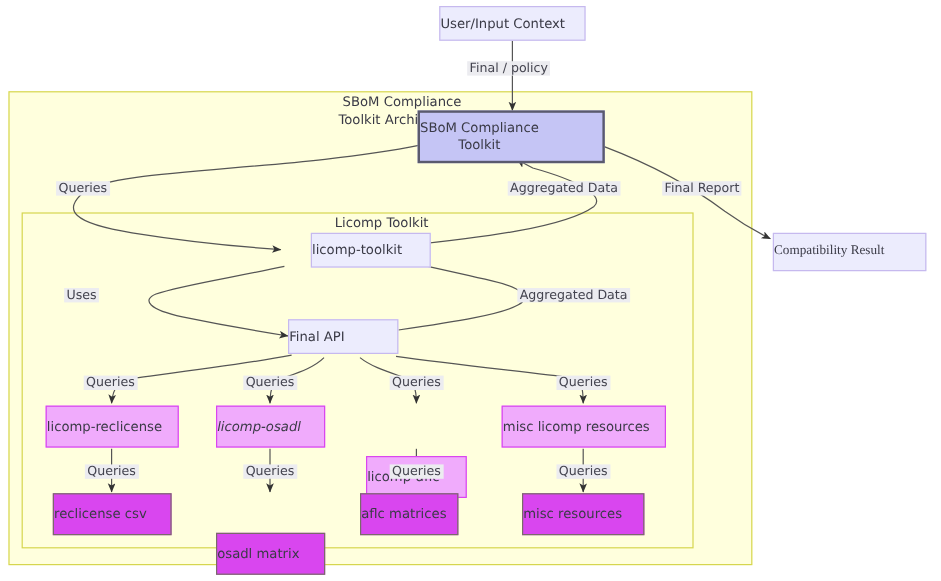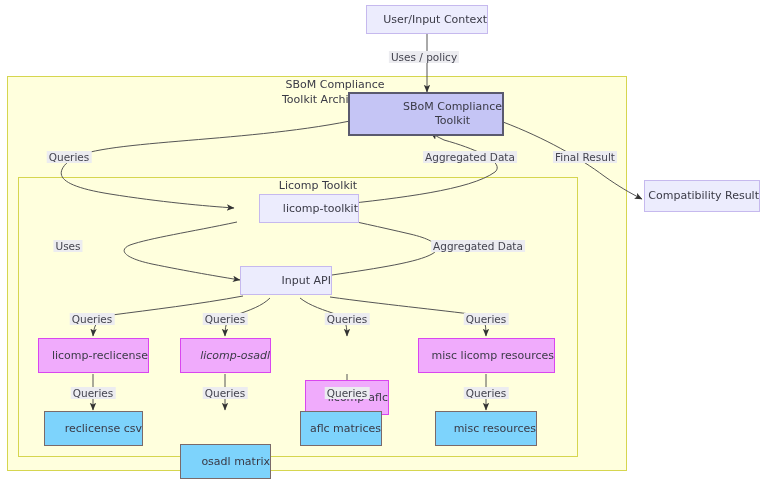--- a/index.html
+++ b/index.html
@@ -5,26 +5,26 @@
   html,body{margin:0;padding:0;background:#ffffff;}
   body{
     font-family:"DejaVu Sans","Liberation Sans",sans-serif;
     width:784px;height:484px;overflow:hidden;position:relative;
   }
   #canvas{position:absolute;left:0;top:0;width:784px;height:484px;}
   svg.edges{position:absolute;left:0;top:0;width:784px;height:484px;pointer-events:none;}
 
   .node{
     position:absolute;box-sizing:border-box;
-    display:flex;align-items:center;justify-content:flex-end;text-align:center;
+    display:flex;align-items:center;justify-content:flex-start;text-align:center;
     font-size:11px;color:#3a3a46;line-height:1.25;
   }
   .node.lavender{background:#ececfd;border:1px solid #c6b9ee;}
   .node.blue{background:#f0abfc;border:1px solid #d946ef;}
-  .node.pink{background:#7dd3fc;border:1px solid #7a6a6a;}
+  .node.pink{background:#d946ef;border:1px solid #7a6a6a;}
   .node.thick{background:#c5c5f5;border:2px solid #5a5a6e;}
 
   .group{
     position:absolute;box-sizing:border-box;
     background:#ffffdd;border:1px solid #d6d64f;
   }
   .group-title{
     position:absolute;font-size:11px;color:#3a3a46;
     text-align:center;line-height:1.35;white-space:pre-line;
   }
@@ -80,30 +80,30 @@
 
   <div class="node lavender" style="left:366px;top:5px;width:122px;height:29px;">
     <span>User/Input Context</span>
   </div>
 
   <div class="node thick" style="left:348px;top:92px;width:156px;height:44px;white-space:pre-line;">
     <span style="white-space:pre-line;">SBoM Compliance
 Toolkit</span>
   </div>
 
-  <div class="node lavender" style="left:644px;top:180px;width:116px;height:32px;">
+  <div class="node lavender" style="left:644px;top:194px;width:128px;height:32px;font-family:Liberation Serif, serif;">
     <span>Compatibility Result</span>
   </div>
 
   <div class="node lavender" style="left:236px;top:194px;width:100px;height:29px;margin-left:23px;">
     <span>licomp-toolkit</span>
   </div>
 
   <div class="node lavender" style="left:240px;top:266px;width:92px;height:29px;">
-    <span>Input API</span>
+    <span>Final API</span>
   </div>
 
   <div class="node blue" style="left:38px;top:338px;width:111px;height:35px;">
     <span>licomp-reclicense</span>
   </div>
   <div class="node blue" style="left:180px;top:338px;width:91px;height:35px;font-style:italic;">
     <span>licomp-osadl</span>
   </div>
   <div class="node blue" style="left:305px;top:338px;width:84px;height:35px;margin-top:42px;">
     <span>licomp-aflc</span>
@@ -118,24 +118,24 @@
   <div class="node pink" style="left:180px;top:411px;width:91px;height:35px;margin-top:33px;">
     <span>osadl matrix</span>
   </div>
   <div class="node pink" style="left:300px;top:411px;width:82px;height:35px;">
     <span>aflc matrices</span>
   </div>
   <div class="node pink" style="left:435px;top:411px;width:102px;height:35px;">
     <span>misc resources</span>
   </div>
 
-  <div class="edge-label" style="left:424px;top:57px;">Uses / policy</div>
+  <div class="edge-label" style="left:424px;top:57px;">Final / policy</div>
   <div class="edge-label" style="left:69px;top:157px;">Queries</div>
   <div class="edge-label" style="left:470px;top:157px;">Aggregated Data</div>
-  <div class="edge-label" style="left:585px;top:157px;">Final Result</div>
+  <div class="edge-label" style="left:585px;top:157px;">Final Report</div>
   <div class="edge-label" style="left:68px;top:246px;">Uses</div>
   <div class="edge-label" style="left:478px;top:246px;">Aggregated Data</div>
 
   <div class="edge-label" style="left:92px;top:319px;">Queries</div>
   <div class="edge-label" style="left:225px;top:319px;">Queries</div>
   <div class="edge-label" style="left:347px;top:319px;">Queries</div>
   <div class="edge-label" style="left:486px;top:319px;">Queries</div>
 
   <div class="edge-label" style="left:93px;top:393px;">Queries</div>
   <div class="edge-label" style="left:225px;top:393px;">Queries</div>

